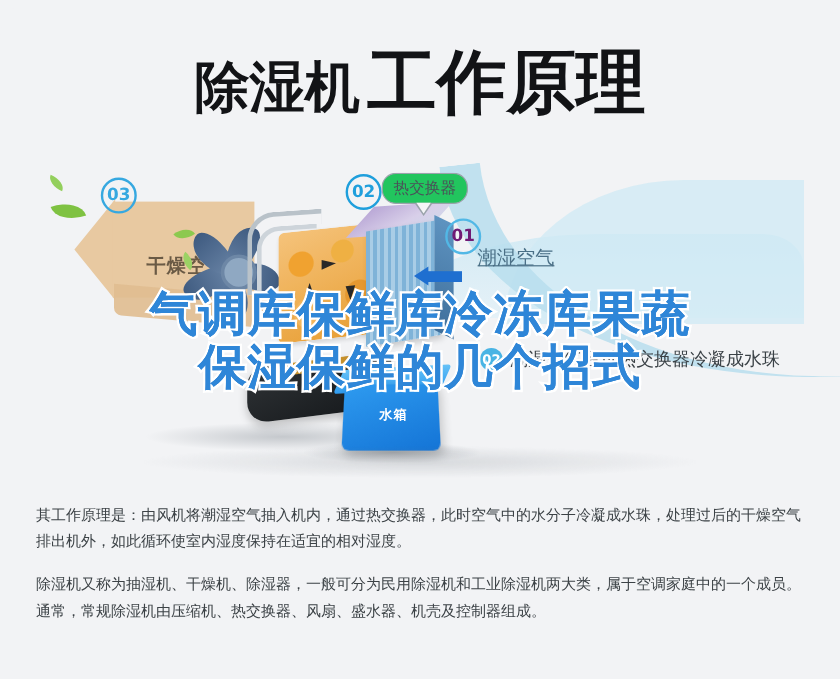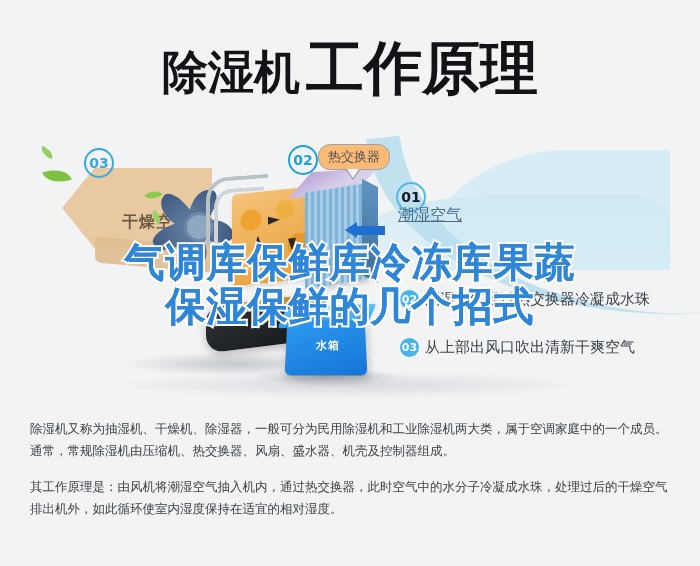--- a/index.html
+++ b/index.html
@@ -85,28 +85,28 @@
     position:absolute;
     width:26px;height:26px;border-radius:50%;
     border:2px solid #36a8e0;
     color:#36a8e0;background:transparent;
     font-size:14px;font-weight:bold;
     display:flex;align-items:center;justify-content:center;
     letter-spacing:0;
   }
   #badge03{left:84px;top:148px;}
   #badge02{left:288px;top:145px;border-color:#1f9fdc;color:#1f9fdc;}
-  #badge01{left:396px;top:182px;border-color:#52b8e6;color:#0f172a;}
+  #badge01{left:371px;top:182px;border-color:#52b8e6;color:#701a75;}
 
   
   .bubble{
     position:absolute;left:318px;top:144px;
     padding:3px 9px;
     border:1.5px solid #9aa3ab;border-radius:12px;
-    background:#fdba74;color:#4a5158;
+    background:#22c55e;color:#4a5158;
     font-size:13px;white-space:nowrap;
   }
   .bubble:after{
     content:"";position:absolute;left:28px;bottom:-9px;
     width:0;height:0;
     border-left:6px solid transparent;border-right:6px solid transparent;
     border-top:9px solid #f4f5f7;
   }
   .bubble:before{
     content:"";position:absolute;left:27px;bottom:-11px;
@@ -362,34 +362,31 @@
     <div class="badge" id="badge02">02</div>
     <div class="badge" id="badge01">01</div>
 
     <div class="bubble">热交换器</div>
 
     <div class="step" style="left:398px;top:205px;font-size:16px;color:#4a6f86;text-decoration:underline;">潮湿空气</div>
 
     <div class="step" id="step02">
       <span class="sb">02</span><span class="stxt">潮湿空气经过热交换器冷凝成水珠</span>
     </div>
-    <div class="step" id="step03">
-      <span class="sb">03</span><span class="stxt">从上部出风口吹出清新干爽空气</span>
-    </div>
 
     <div class="hero-fade"></div>
   </div>
 
   <div class="overlay">
     <span class="ln">气调库保鲜库冷冻库果蔬</span>
     <span class="ln">保湿保鲜的几个招式</span>
   </div>
   <div class="overlay-inner">
     <span class="ln">气调库保鲜库冷冻库果蔬</span>
     <span class="ln">保湿保鲜的几个招式</span>
   </div>
 
   <div class="body-text">
+    <p>其工作原理是：由风机将潮湿空气抽入机内，通过热交换器，此时空气中的水分子冷凝成水珠，处理过后的干燥空气排出机外，如此循环使室内湿度保持在适宜的相对湿度。</p>
     <p>除湿机又称为抽湿机、干燥机、除湿器，一般可分为民用除湿机和工业除湿机两大类，属于空调家庭中的一个成员。通常，常规除湿机由压缩机、热交换器、风扇、盛水器、机壳及控制器组成。</p>
-    <p>其工作原理是：由风机将潮湿空气抽入机内，通过热交换器，此时空气中的水分子冷凝成水珠，处理过后的干燥空气排出机外，如此循环使室内湿度保持在适宜的相对湿度。</p>
   </div>
 
 </div>
 
 </body></html>

